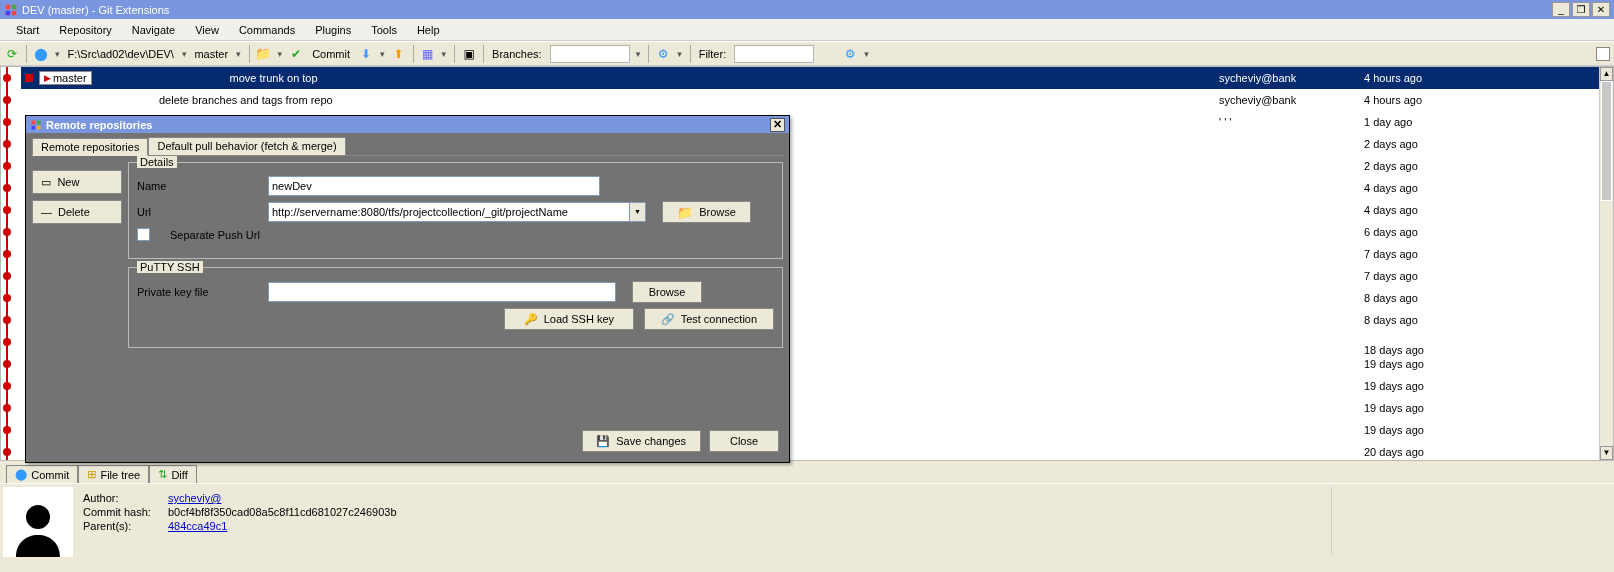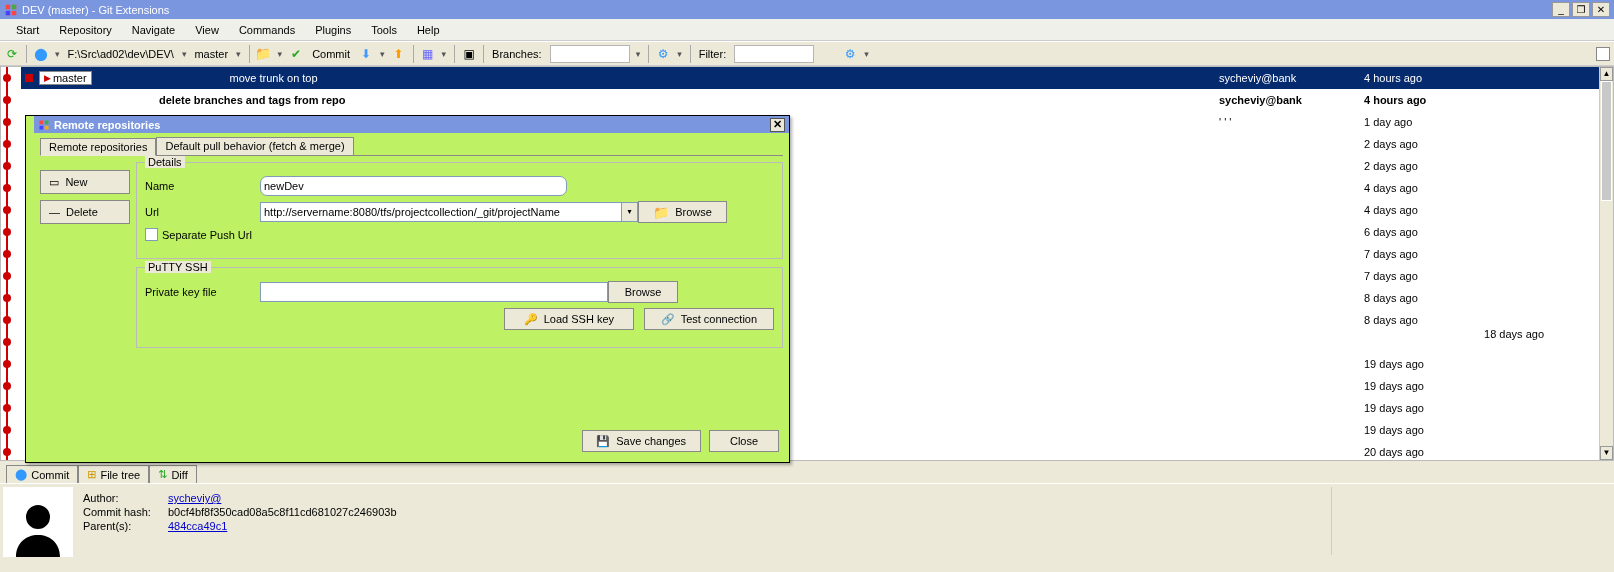--- a/index.html
+++ b/index.html
@@ -25,33 +25,33 @@
 .commit-row { position:absolute; left:20px; right:14px; height:22px; display:flex; align-items:center; font-size:11px;}
 .commit-row.sel { background:#062a6e; color:#fff; }
 .commit-msg { position:absolute; left:0; width:1195px; display:flex; align-items:center; gap:4px; padding-left:4px;}
 .commit-author { position:absolute; left:1198px; width:145px;}
 .commit-age { position:absolute; left:1343px; width:180px;}
 .ref-label { background:#fff; border:1px solid #888; padding:0 4px; color:#000; display:inline-flex; align-items:center; gap:2px;}
 .ref-label .tri { color:#c00; font-size:9px;}
 .scrollbar-v { position:absolute; right:0; top:0; width:14px; height:100%; background:#ece9d8; border-left:1px solid #ccc;}
 .scroll-arrow { height:14px; background:#ece9d8; border:1px solid #999; font-size:8px; text-align:center; line-height:12px;}
 .scroll-thumb { position:absolute; top:14px; left:1px; right:1px; height:120px; background:#c8c8c8; border:1px solid #fff;}
-.dialog { position:absolute; left:25px; top:115px; width:765px; height:348px; background:#bef264; border:1px solid #000; z-index:20; box-shadow:2px 2px 3px rgba(0,0,0,.3);padding-left:8px;}
+.dialog { position:absolute; left:25px; top:115px; width:765px; height:348px; background:#737373; border:1px solid #000; z-index:20; box-shadow:2px 2px 3px rgba(0,0,0,.3);}
 .dlg-title { height:17px; background:#7a96df; color:#fff; display:flex; align-items:center; justify-content:space-between; padding:0 4px; font-weight:bold;}
 .dlg-close { width:15px; height:14px; background:#ece9d8; border:1px solid #555; color:#000; font-size:11px; text-align:center; line-height:11px; margin-left:auto;}
 .dlg-tabs { display:flex; padding:4px 6px 0 6px; gap:0;}
 .dlg-tab { border:1px solid #888; border-bottom:none; padding:2px 8px; background:#ece9d8; }
 .dlg-tab.active { background:#ece9d8; position:relative; top:1px; border-bottom:1px solid #ece9d8;}
 .dlg-body { padding:6px; display:flex; gap:6px; height:265px;}
 .remote-list { width:160px; height:185px; background:#fff; border:1px solid #888; }
 .remote-list-item { background:#0a246a; color:#fff; padding:1px 4px;}
 .details-box { flex:1; }
 .fieldset { border:1px solid #bbb; padding:8px 8px 12px 8px; margin-bottom:8px; position:relative;}
 .fieldset-legend { position:absolute; top:-7px; left:8px; background:#ece9d8; padding:0 3px; font-size:11px;}
-.form-row { display:flex; align-items:center; margin:5px 0; gap:0;}
+.form-row { display:flex; align-items:center; margin:5px 0; gap:16px;}
 .form-label { width:115px; }
 .text-input { height:20px; border:1px solid #7f9db9; background:#fff; padding:0 3px; font-size:11px;}
 .win-btn { height:22px; border:1px solid #888; background:#ece9d8; padding:0 14px; display:inline-flex; align-items:center; gap:6px; min-width:70px; justify-content:center;}
 .checkbox { width:13px; height:13px; border:1px solid #7f9db9; background:#fff; margin-right:4px; display:inline-block; vertical-align:middle;}
 .dlg-buttons { position:absolute; bottom:10px; right:10px; display:flex; gap:8px; align-items:center;}
 .dlg-side-btns { margin-top:8px; display:flex; flex-direction:column; gap:6px;}
 .side-btn { width:90px; height:24px; border:1px solid #888; background:#ece9d8; display:flex; align-items:center; gap:6px; padding:0 8px;}
 .bottom-tabs { height:22px; display:flex; align-items:flex-end; padding:0 6px; gap:0; background:#ece9d8;}
 .bottom-tab { border:1px solid #888; padding:2px 8px; background:#ece9d8; display:flex; align-items:center; gap:4px; border-bottom:none;}
 .detail-pane { display:flex; background:#ece9d8; height:75px; border-top:1px solid #fff; padding:3px;}
@@ -166,21 +166,21 @@
       <div class="commit-row sel" style="top: 0px;">
         <span class="commit-msg">
           <span style="width:8px;height:8px;background:#c00;display:inline-block;margin-right:2px"></span>
           <span class="ref-label"><span class="tri">▶</span>master</span>
           <span style="min-width:130px;display:inline-block"></span>
           <span>move trunk on top</span>
         </span>
         <span class="commit-author">sycheviy@bank</span>
         <span class="commit-age">4 hours ago</span>
       </div>
-      <div class="commit-row" style="top: 22px; font-weight: bold;">
+      <div class="commit-row" style="top: 22px;">
         <span class="commit-msg">
           <span style="min-width:130px;display:inline-block"></span>
           <span>delete branches and tags from repo</span>
         </span>
         <span class="commit-author">sycheviy@bank</span>
         <span class="commit-age">4 hours ago</span>
       </div>
       <div class="commit-row" style="top: 44px;">
         <span class="commit-msg">
           <span style="min-width:130px;display:inline-block"></span>
@@ -254,21 +254,21 @@
         <span class="commit-age">8 days ago</span>
       </div>
       <div class="commit-row" style="top: 242px;">
         <span class="commit-msg">
           <span style="min-width:130px;display:inline-block"></span>
           <span></span>
         </span>
         <span class="commit-author"></span>
         <span class="commit-age">8 days ago</span>
       </div>
-      <div class="commit-row" style="top: 256px; text-align: right;">
+      <div class="commit-row" style="top: 272px;">
         <span class="commit-msg">
           <span style="min-width:130px;display:inline-block"></span>
           <span></span>
         </span>
         <span class="commit-author"></span>
         <span class="commit-age">18 days ago</span>
       </div>
       <div class="commit-row" style="top: 286px;">
         <span class="commit-msg">
           <span style="min-width:130px;display:inline-block"></span>
@@ -348,21 +348,21 @@
           <span>—</span>
           <span>Delete</span>
         </div>
       </div>
     </div>
     <div class="details-box">
       <div class="fieldset">
         <span class="fieldset-legend">Details</span>
         <div class="form-row">
           <span class="form-label">Name</span>
-          <input class="text-input" style="width: 307px; border-radius: 7px;" value="newDev">
+          <input class="text-input" style="width: 332px;" value="newDev">
         </div>
         <div class="form-row">
           <span class="form-label">Url</span>
           <span class="combo">
             <input class="text-input" style="width: 362px;" value="http://servername:8080/tfs/projectcollection/_git/projectName">
             <span class="combo-btn">▾</span>
           </span>
           <button class="win-btn">
             <span class="folder-icon">📁</span>
             <span>Browse</span>

